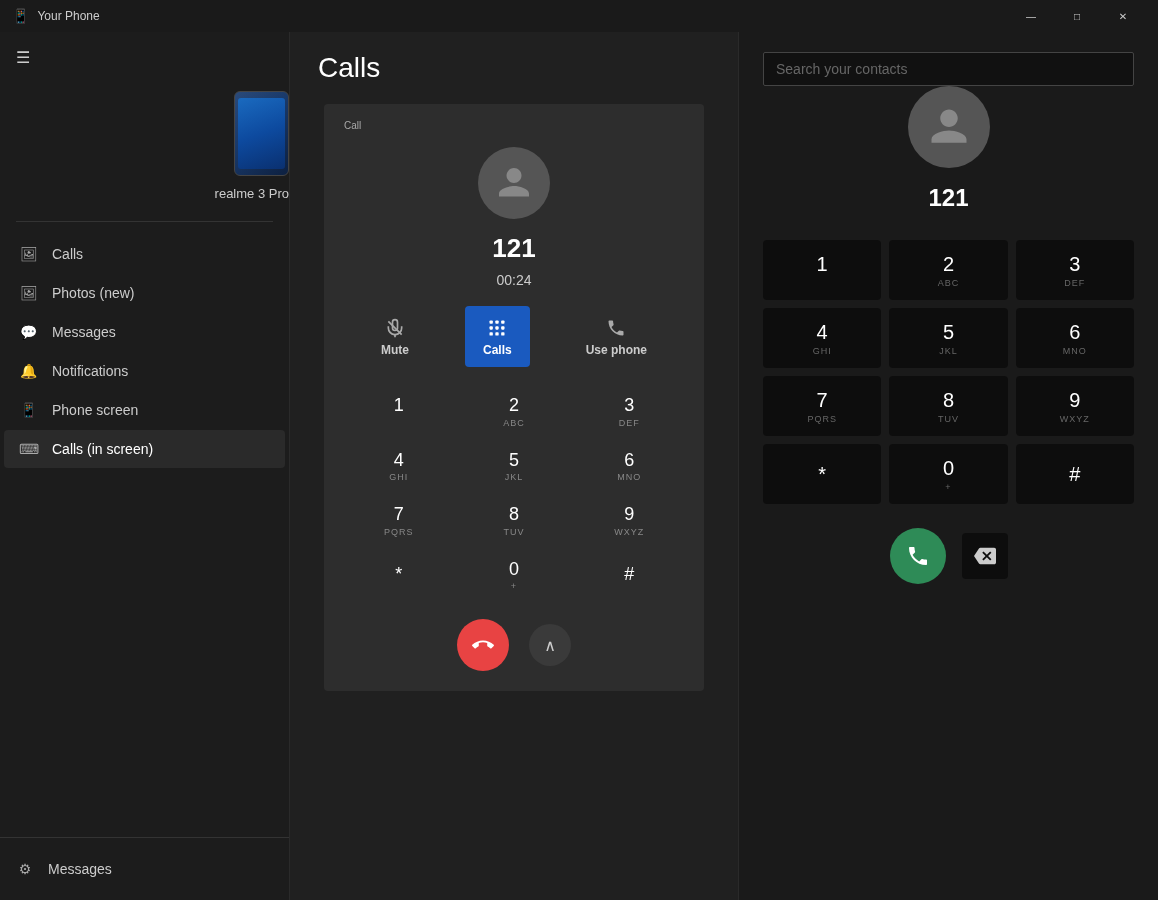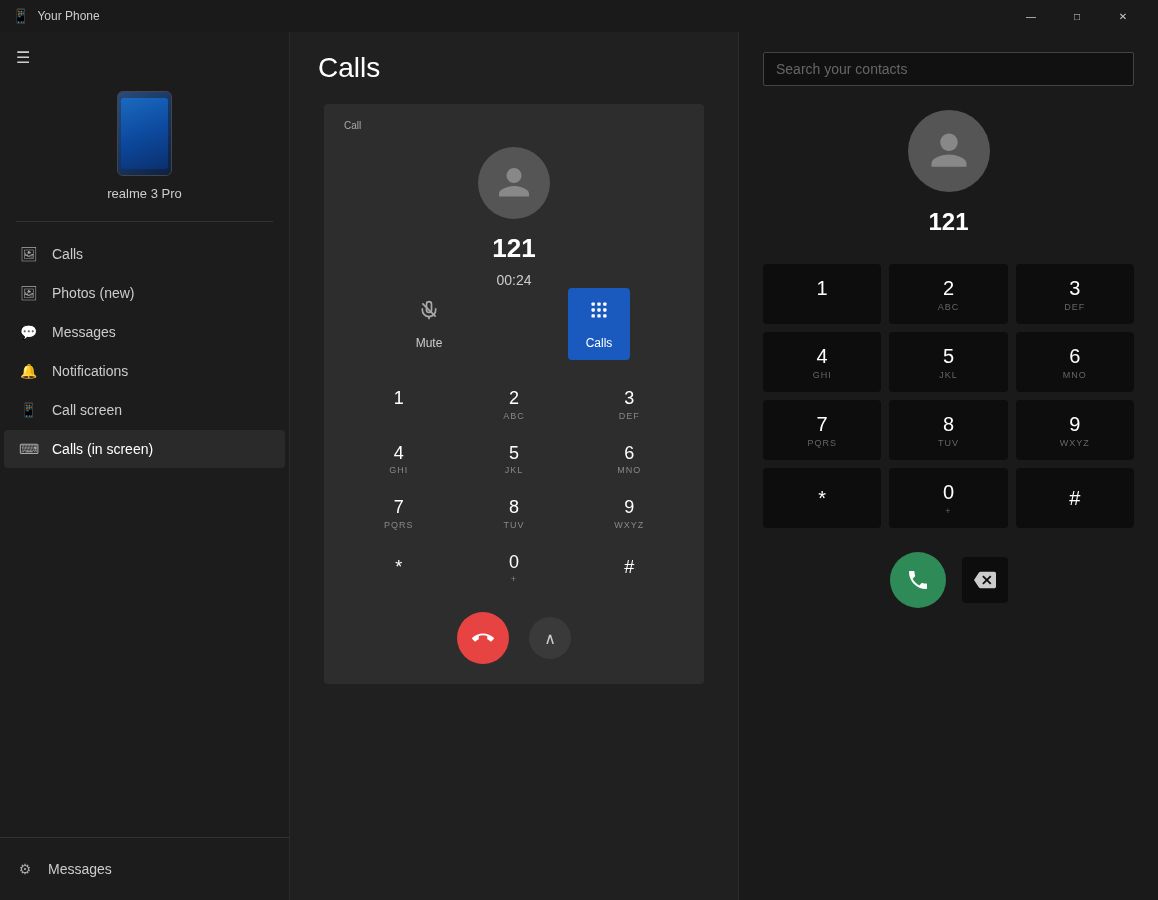--- a/index.html
+++ b/index.html
@@ -70,21 +70,21 @@
       align-items: center;
     }
     .hamburger-icon {
       cursor: pointer;
       font-size: 16px;
       color: #ccc;
     }
     .device-section {
       display: flex;
       flex-direction: column;
-      align-items: center;
+      align-items: flex-end;
       padding: 16px 0 20px 0;
     }
     .device-image {
       width: 55px;
       height: 85px;
       background: linear-gradient(135deg, #2a4a7a 0%, #1a3a6a 40%, #0d2040 100%);
       border-radius: 6px;
       border: 1px solid #444;
       position: relative;
       overflow: hidden;
@@ -203,40 +203,42 @@
     }
     .caller-number {
       font-size: 26px;
       font-weight: 600;
       color: #fff;
       margin-bottom: 8px;
     }
     .call-timer {
       font-size: 14px;
       color: #ccc;
+      margin-bottom: 18px;
     }
     .call-controls {
       display: flex;
       gap: 0;
       margin-bottom: 20px;
       width: 100%;
       justify-content: space-around;
     }
     .call-ctrl-btn {
       display: flex;
       flex-direction: column;
       align-items: center;
-      gap: 14px;
+      gap: 3px;
       padding: 10px 18px;
       border-radius: 4px;
       cursor: pointer;
       font-size: 12px;
       color: #ccc;
       background: transparent;
       border: none;
+      font-weight: bold;
     }
     .call-ctrl-btn.active { background: #1a5abf; color: #fff; }
     .call-ctrl-icon {
       width: 24px;
       height: 24px;
       display: flex;
       align-items: center;
       justify-content: center;
     }
 
@@ -308,21 +310,20 @@
       background: #1a1a1a;
       display: flex;
       flex-direction: column;
       align-items: center;
       padding: 20px 24px;
       border-left: 1px solid #2a2a2a;
       flex-shrink: 0;
     }
     .search-input-container {
       width: 100%;
-      margin-bottom: 24px;
     }
     .search-input {
       width: 100%;
       background: #111;
       border: 1px solid #444;
       border-radius: 2px;
       padding: 8px 12px;
       color: #ccc;
       font-size: 14px;
       outline: none;
@@ -448,21 +449,21 @@
       <div class="nav-item">
         <span class="nav-icon blue">💬</span>
         <span>Messages</span>
       </div>
       <div class="nav-item">
         <span class="nav-icon">🔔</span>
         <span>Notifications</span>
       </div>
       <div class="nav-item">
         <span class="nav-icon">📱</span>
-        <span>Call screen</span>
+        <span>Phone screen</span>
       </div>
       <div class="nav-item active">
         <span class="nav-icon">⌨</span>
         <span>Calls (in screen)</span>
       </div>
     </div>
 
     <div class="sidebar-footer">
       <div class="settings-item">
         <span class="nav-icon">⚙</span>
@@ -506,20 +507,28 @@
                 <rect x="3" y="10" width="4" height="4" rx="1"></rect>
                 <rect x="10" y="10" width="4" height="4" rx="1"></rect>
                 <rect x="17" y="10" width="4" height="4" rx="1"></rect>
                 <rect x="3" y="17" width="4" height="4" rx="1"></rect>
                 <rect x="10" y="17" width="4" height="4" rx="1"></rect>
                 <rect x="17" y="17" width="4" height="4" rx="1"></rect>
               </svg>
             </span>
             <span>Calls</span>
           </button>
+          <button class="call-ctrl-btn">
+            <span class="call-ctrl-icon">
+              <svg width="20" height="20" viewBox="0 0 24 24" fill="#aaa">
+                <path d="M6.6 10.8c1.4 2.8 3.8 5.1 6.6 6.6l2.2-2.2c.3-.3.7-.4 1-.2 1.1.4 2.3.6 3.6.6.6 0 1 .4 1 1V20c0 .6-.4 1-1 1-9.4 0-17-7.6-17-17 0-.6.4-1 1-1h3.5c.6 0 1 .4 1 1 0 1.3.2 2.5.6 3.6.1.3 0 .7-.2 1L6.6 10.8z"></path>
+              </svg>
+            </span>
+            <span>Use phone</span>
+          </button>
         </div>
 
         <div class="keypad-grid">
           <button class="keypad-key">
             <span class="key-digit">1</span>
             <span class="key-letters">&nbsp;</span>
           </button>
           <button class="keypad-key">
             <span class="key-digit">2</span>
             <span class="key-letters">ABC</span>

